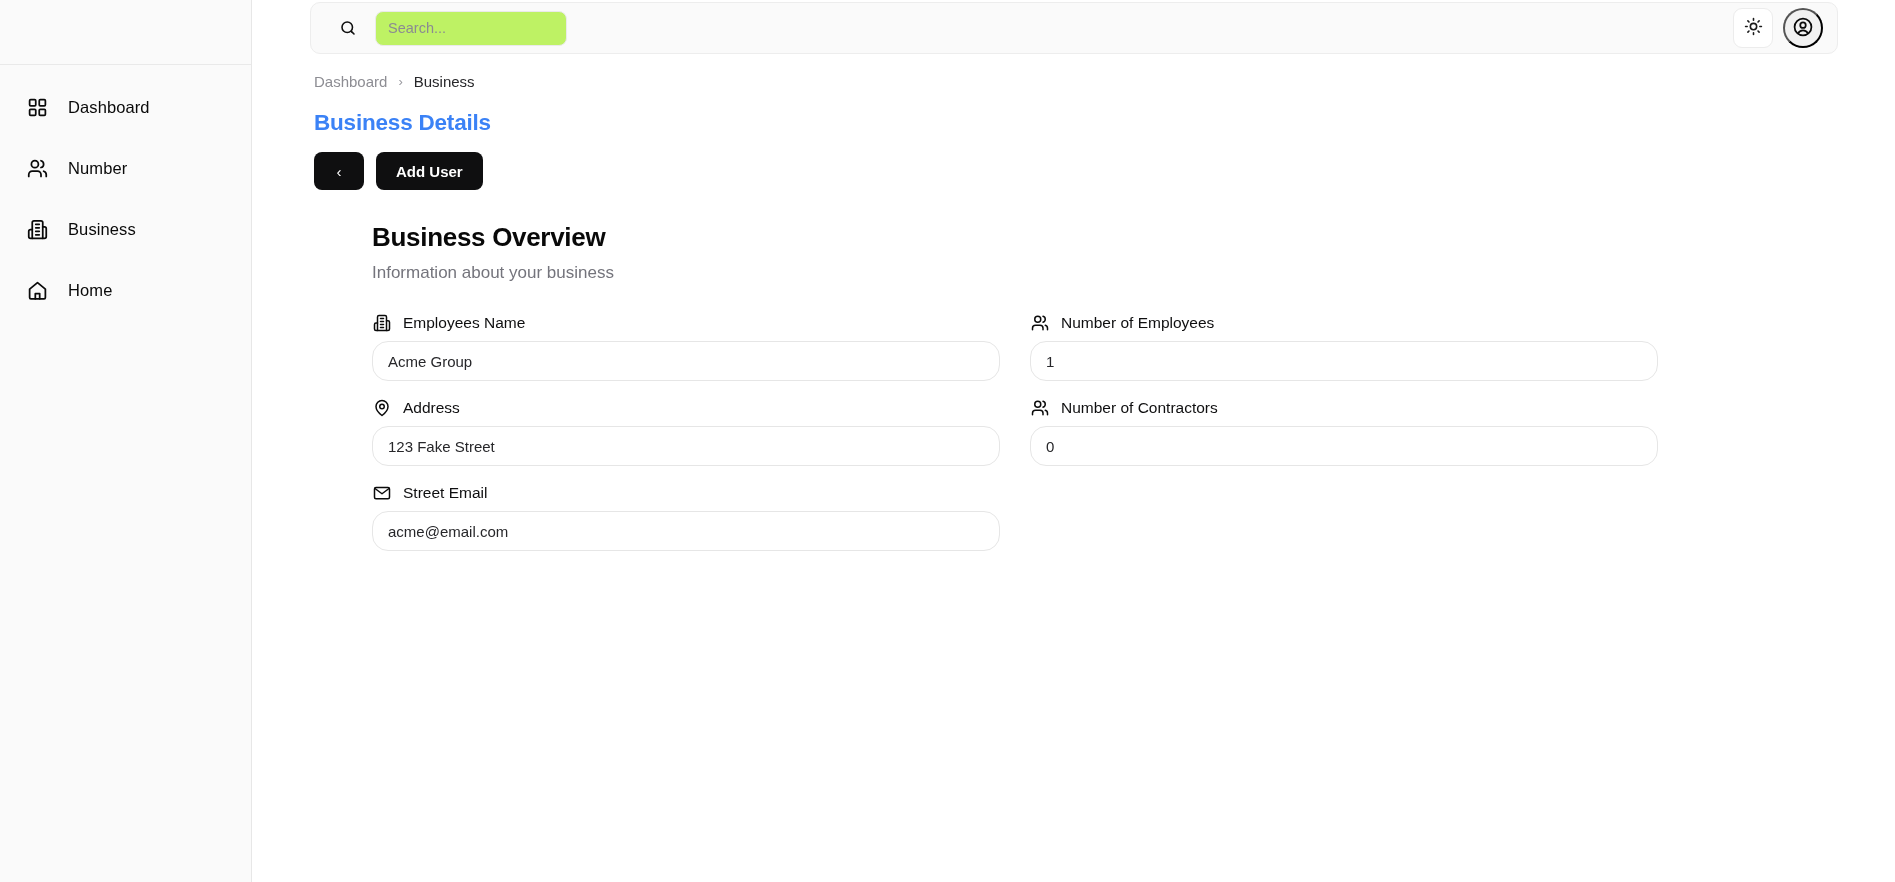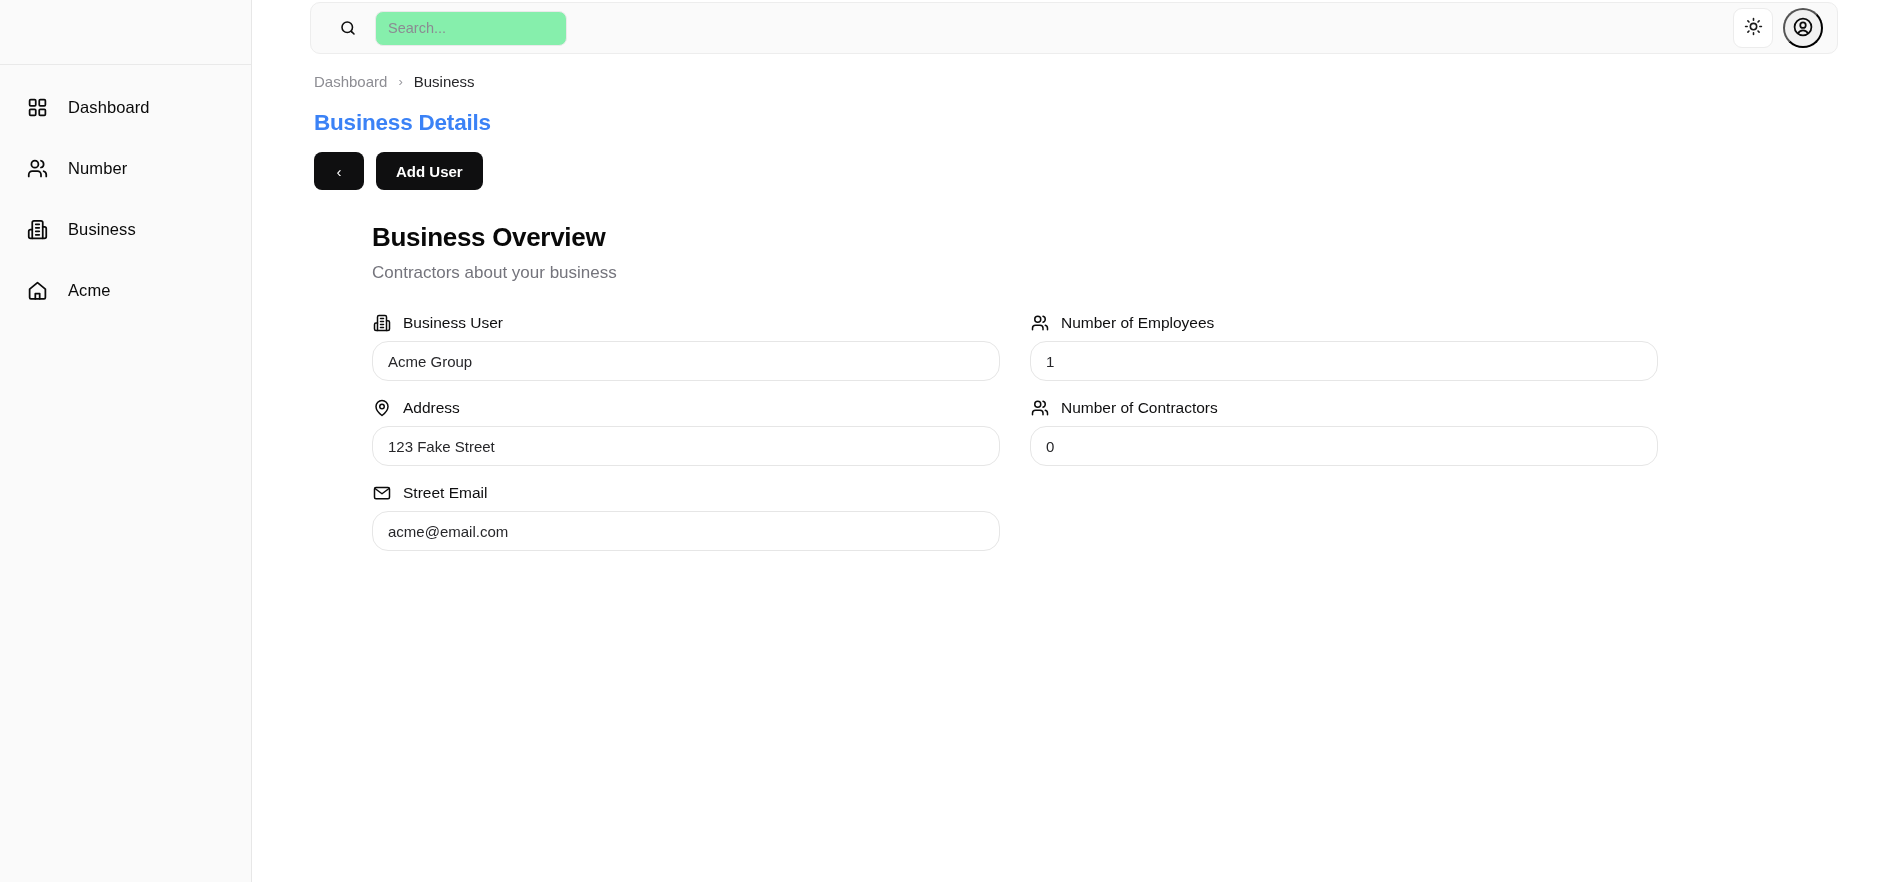--- a/index.html
+++ b/index.html
@@ -102,21 +102,21 @@
     justify-content: center;
     flex: none;
   }
 
   .search-input {
     margin-left: 18px;
     width: 192px;
     height: 35px;
     border: 1px solid #eaeaea;
     border-radius: 8px;
-    background: #86efac;
+    background: #bef264;
     font-family: "Liberation Sans", sans-serif;
     font-size: 14.5px;
     color: #3f3f46;
     padding: 0 12px;
     outline: none;
   }
   .search-input::placeholder { color: #8b8b92; }
 
   .topbar-right {
     margin-left: auto;
@@ -317,21 +317,21 @@
         <span class="nav-label">Business</span>
       </div>
 
       <div class="nav-item">
         <span class="nav-icon">
           <svg width="21" height="21" viewBox="0 0 24 24" fill="none" stroke="currentColor" stroke-width="2" stroke-linecap="round" stroke-linejoin="round">
             <path d="M3 10.5 12 3l9 7.5V20a1.5 1.5 0 0 1-1.5 1.5h-15A1.5 1.5 0 0 1 3 20Z"></path>
             <path d="M9.5 21.5v-6h5v6"></path>
           </svg>
         </span>
-        <span class="nav-label">Acme</span>
+        <span class="nav-label">Home</span>
       </div>
 
     </nav>
   </aside>
 
   <main class="main">
 
     <div class="topbar">
       <span class="search-icon">
         <svg width="18" height="18" viewBox="0 0 24 24" fill="none" stroke="currentColor" stroke-width="2.1" stroke-linecap="round" stroke-linejoin="round">
@@ -372,37 +372,37 @@
 
       <h1 class="page-title">Business Details</h1>
 
       <div class="btn-row">
         <button class="btn-dark btn-back">‹</button>
         <button class="btn-dark btn-add">Add User</button>
       </div>
 
       <section class="overview">
         <h2 class="overview-title">Business Overview</h2>
-        <p class="overview-sub">Contractors about your business</p>
+        <p class="overview-sub">Information about your business</p>
 
         <div class="form-grid">
 
           <div class="form-col col-left">
 
             <div class="field">
               <div class="field-label">
                 <span class="field-icon">
                   <svg width="18" height="18" viewBox="0 0 24 24" fill="none" stroke="currentColor" stroke-width="2" stroke-linecap="round" stroke-linejoin="round">
                     <path d="M6 22V4a2 2 0 0 1 2-2h8a2 2 0 0 1 2 2v18Z"></path>
                     <path d="M6 12H4a2 2 0 0 0-2 2v6a2 2 0 0 0 2 2h2"></path>
                     <path d="M18 9h2a2 2 0 0 1 2 2v9a2 2 0 0 1-2 2h-2"></path>
                     <path d="M10 6h4M10 10h4M10 14h4M10 18h4"></path>
                   </svg>
                 </span>
-                <span>Business User</span>
+                <span>Employees Name</span>
               </div>
               <input class="field-input" type="text" value="Acme Group" style="">
             </div>
 
             <div class="field">
               <div class="field-label">
                 <span class="field-icon">
                   <svg width="18" height="18" viewBox="0 0 24 24" fill="none" stroke="currentColor" stroke-width="2" stroke-linecap="round" stroke-linejoin="round">
                     <path d="M20 10c0 6-8 12-8 12s-8-6-8-12a8 8 0 0 1 16 0Z"></path>
                     <circle cx="12" cy="10" r="3"></circle>

